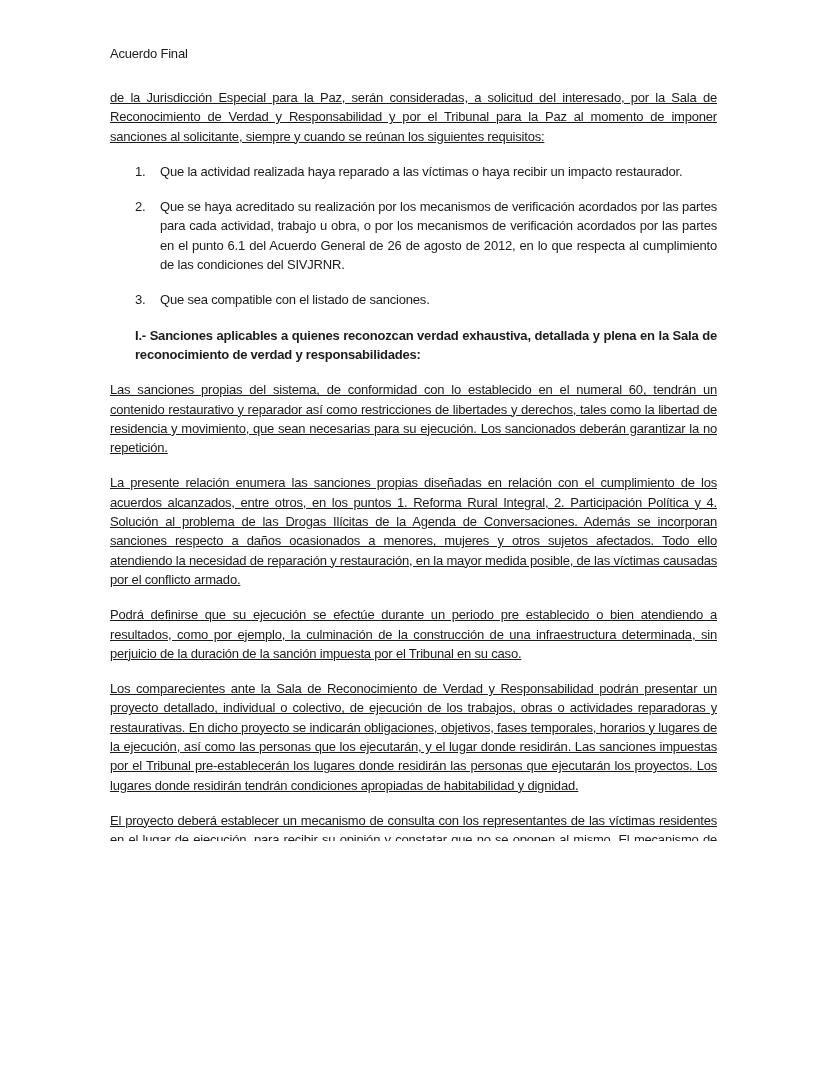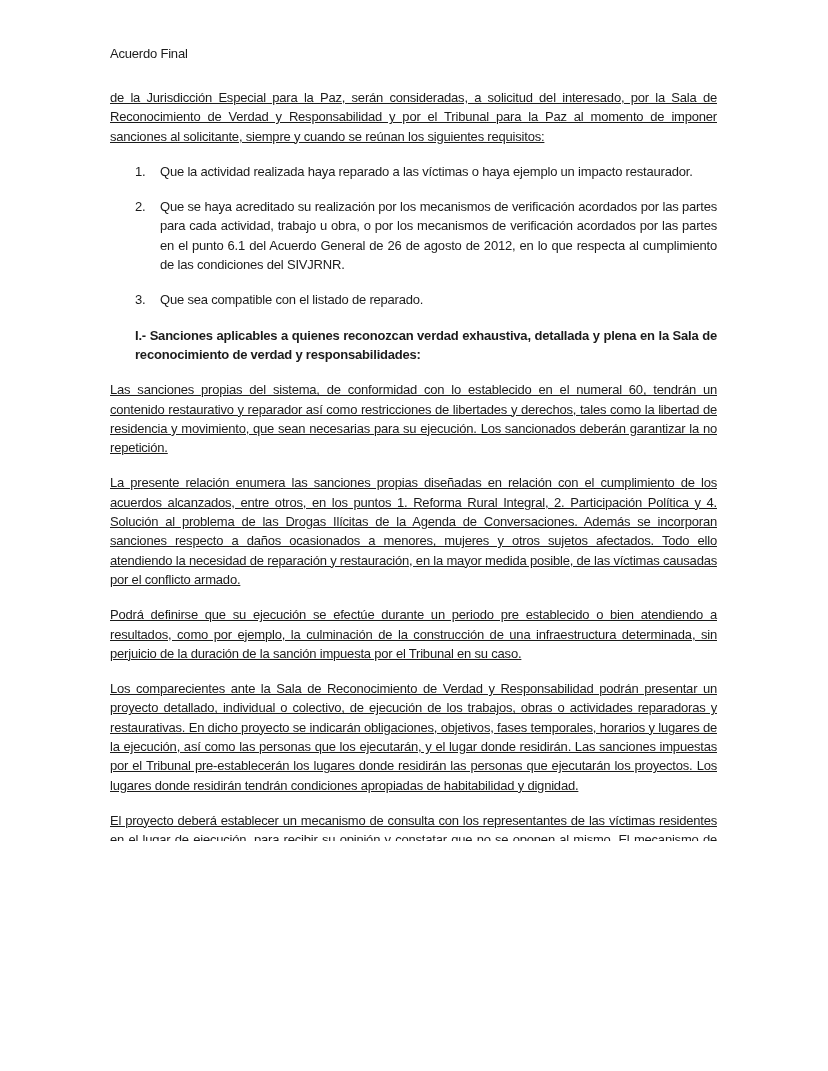--- a/index.html
+++ b/index.html
@@ -70,29 +70,29 @@
     <div class="doc-title">Acuerdo Final</div>
   </div>
 
   <div class="doc-body">
 
     <p class="para">de la Jurisdicción Especial para la Paz, serán consideradas, a solicitud del interesado, por la Sala de Reconocimiento de Verdad y Responsabilidad y por el Tribunal para la Paz al momento de imponer sanciones al solicitante, siempre y cuando se reúnan los siguientes requisitos:</p>
 
     <ol class="req-list">
       <li class="req-item">
         <span class="req-marker">1.</span>
-        <span class="req-text">Que la actividad realizada haya reparado a las víctimas o haya ejemplo un impacto restaurador.</span>
+        <span class="req-text">Que la actividad realizada haya reparado a las víctimas o haya recibir un impacto restaurador.</span>
       </li>
       <li class="req-item">
         <span class="req-marker">2.</span>
         <span class="req-text">Que se haya acreditado su realización por los mecanismos de verificación acordados por las partes para cada actividad, trabajo u obra, o por los mecanismos de verificación acordados por las partes en el punto 6.1 del Acuerdo General de 26 de agosto de 2012, en lo que respecta al cumplimiento de las condiciones del SIVJRNR.</span>
       </li>
       <li class="req-item">
         <span class="req-marker">3.</span>
-        <span class="req-text">Que sea compatible con el listado de reparado.</span>
+        <span class="req-text">Que sea compatible con el listado de sanciones.</span>
       </li>
     </ol>
 
 
     <h2 class="section-heading">I.- Sanciones aplicables a quienes reconozcan verdad exhaustiva, detallada y plena en la Sala de reconocimiento de verdad y responsabilidades:</h2>
 
     <p class="para">Las sanciones propias del sistema, de conformidad con lo establecido en el numeral 60, tendrán un contenido restaurativo y reparador así como restricciones de libertades y derechos, tales como la libertad de residencia y movimiento, que sean necesarias para su ejecución. Los sancionados deberán garantizar la no repetición.</p>
     <p class="para">La presente relación enumera las sanciones propias diseñadas en relación con el cumplimiento de los acuerdos alcanzados, entre otros, en los puntos 1. Reforma Rural Integral, 2. Participación Política y 4. Solución al problema de las Drogas Ilícitas de la Agenda de Conversaciones. Además se incorporan sanciones respecto a daños ocasionados a menores, mujeres y otros sujetos afectados. Todo ello atendiendo la necesidad de reparación y restauración, en la mayor medida posible, de las víctimas causadas por el conflicto armado.</p>
     <p class="para">Podrá definirse que su ejecución se efectúe durante un periodo pre establecido o bien atendiendo a resultados, como por ejemplo, la culminación de la construcción de una infraestructura determinada, sin perjuicio de la duración de la sanción impuesta por el Tribunal en su caso.</p>
     <p class="para">Los comparecientes ante la Sala de Reconocimiento de Verdad y Responsabilidad podrán presentar un proyecto detallado, individual o colectivo, de ejecución de los trabajos, obras o actividades reparadoras y restaurativas. En dicho proyecto se indicarán obligaciones, objetivos, fases temporales, horarios y lugares de la ejecución, así como las personas que los ejecutarán, y el lugar donde residirán. Las sanciones impuestas por el Tribunal pre-establecerán los lugares donde residirán las personas que ejecutarán los proyectos. Los lugares donde residirán tendrán condiciones apropiadas de habitabilidad y dignidad.</p>

